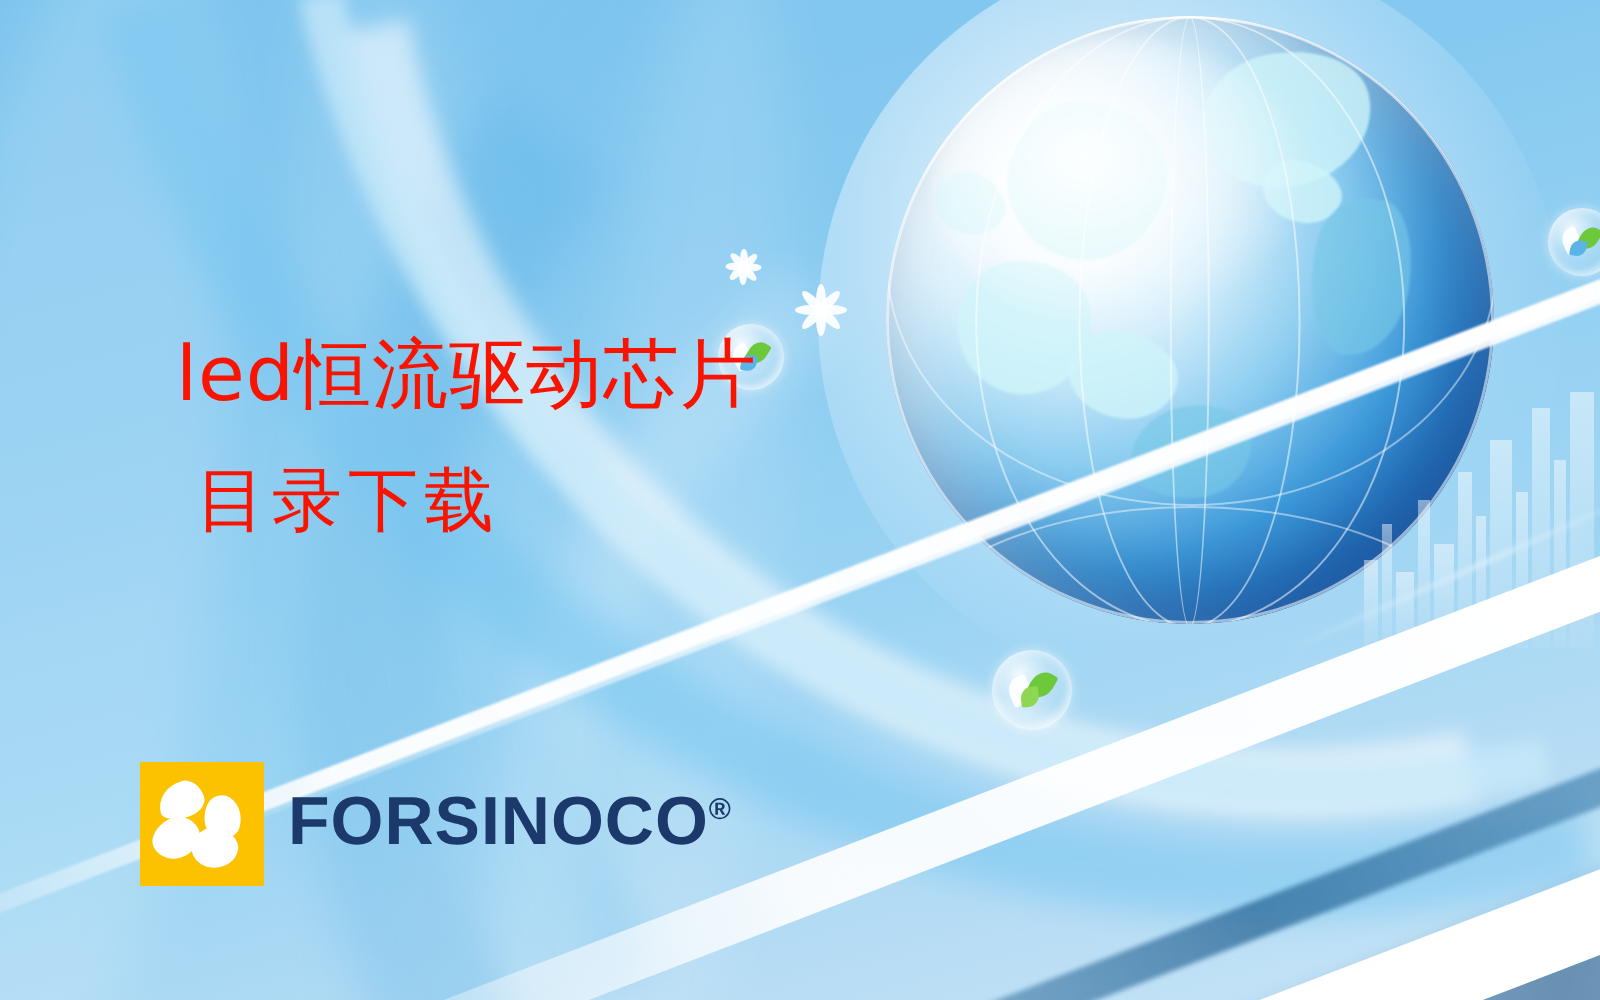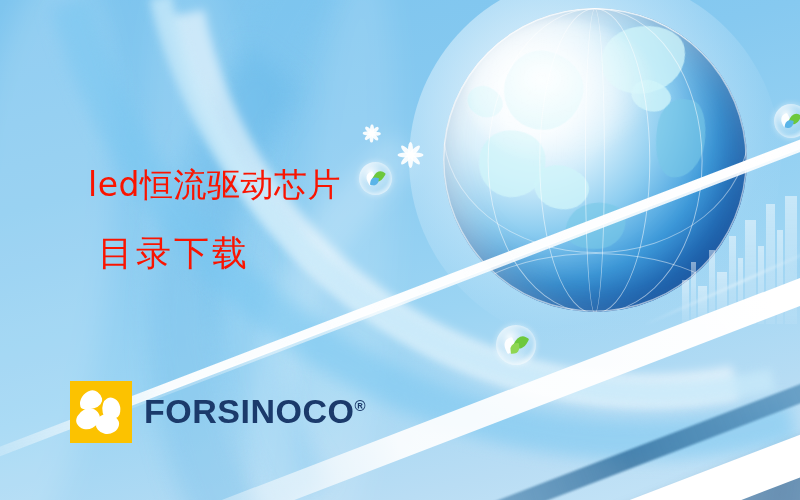--- a/index.html
+++ b/index.html
@@ -314,36 +314,36 @@
     transform: rotate(-24deg);
     filter: blur(1px);
   }
 
   
   .headline {
     position: absolute;
     left: 88px;
     top: 168px;
     color: #fa1400;
-    font-size: 33px;
+    font-size: 38px;
     line-height: 1;
     letter-spacing: 0.5px;
     white-space: nowrap;
     font-family: "DejaVu Sans", "Liberation Sans", sans-serif;
   }
   .headline-l2 {
     position: absolute;
     left: 98px;
     top: 236px;
     color: #fa1400;
     font-size: 35px;
     line-height: 1;
     letter-spacing: 3px;
     white-space: nowrap;
-    font-family: Liberation Serif, serif;
+    font-family: Liberation Mono, monospace;
   }
 
   
   .logo {
     position: absolute;
     left: 70px;
     top: 381px;
     display: flex;
     align-items: center;
   }

